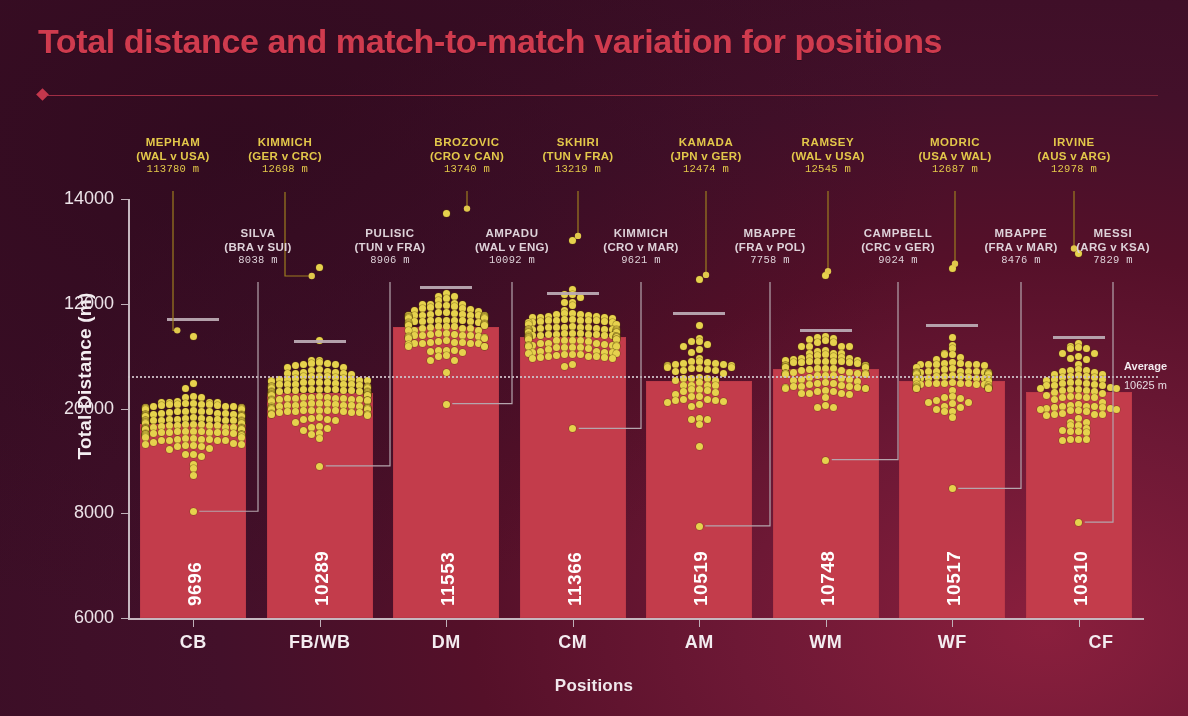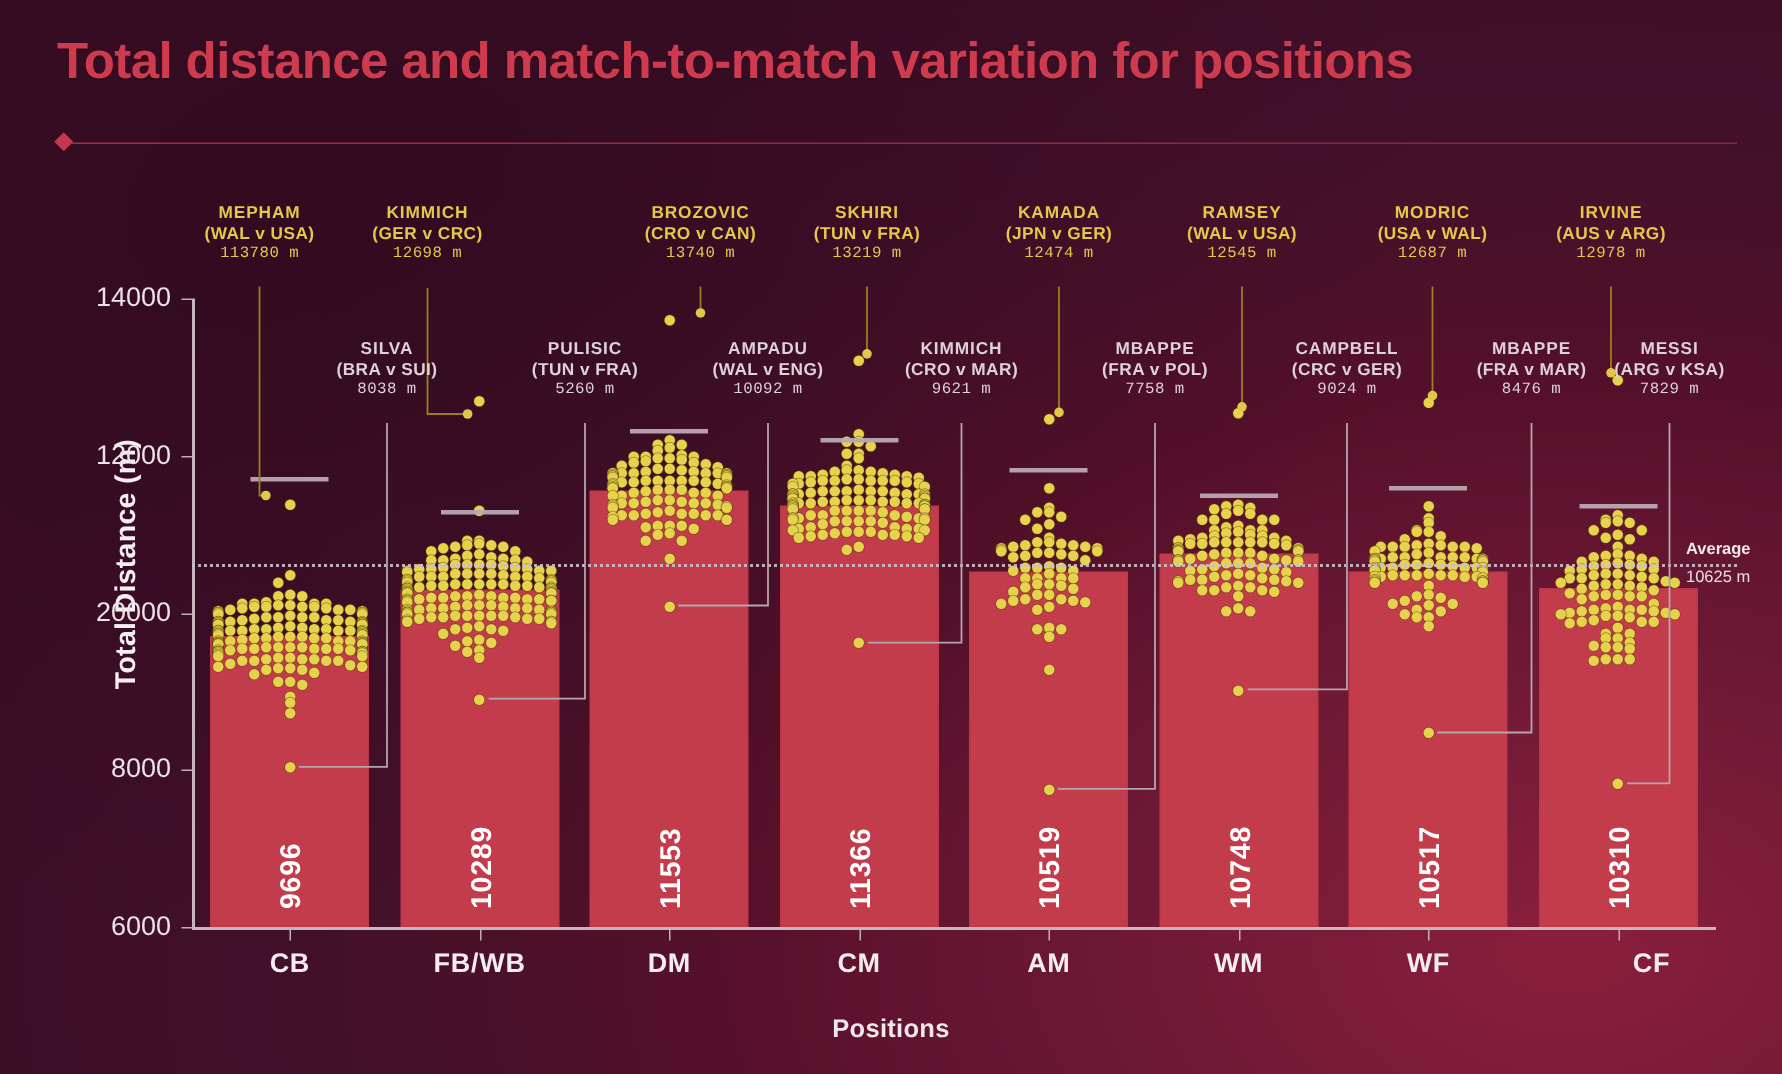--- a/index.html
+++ b/index.html
@@ -1135,21 +1135,21 @@
           <div class="c-val">12978 m</div>
         </div>
         <div class="callout min" style="left: 178px; width: 160px; top: 226px;">
           <div class="c-name">SILVA</div>
           <div class="c-match">(BRA v SUI)</div>
           <div class="c-val">8038 m</div>
         </div>
         <div class="callout min" style="left: 310px; width: 160px; top: 226px;">
           <div class="c-name">PULISIC</div>
           <div class="c-match">(TUN v FRA)</div>
-          <div class="c-val">5260 m</div>
+          <div class="c-val">8906 m</div>
         </div>
         <div class="callout min" style="left: 432px; width: 160px; top: 226px;">
           <div class="c-name">AMPADU</div>
           <div class="c-match">(WAL v ENG)</div>
           <div class="c-val">10092 m</div>
         </div>
         <div class="callout min" style="left: 561px; width: 160px; top: 226px;">
           <div class="c-name">KIMMICH</div>
           <div class="c-match">(CRO v MAR)</div>
           <div class="c-val">9621 m</div>

